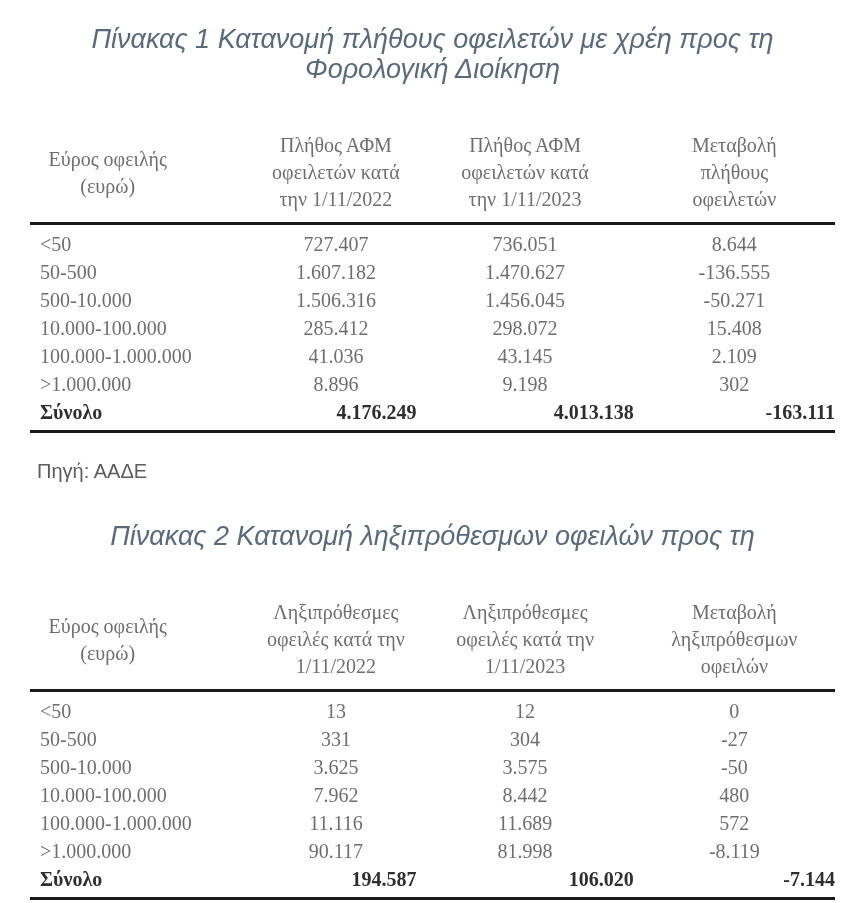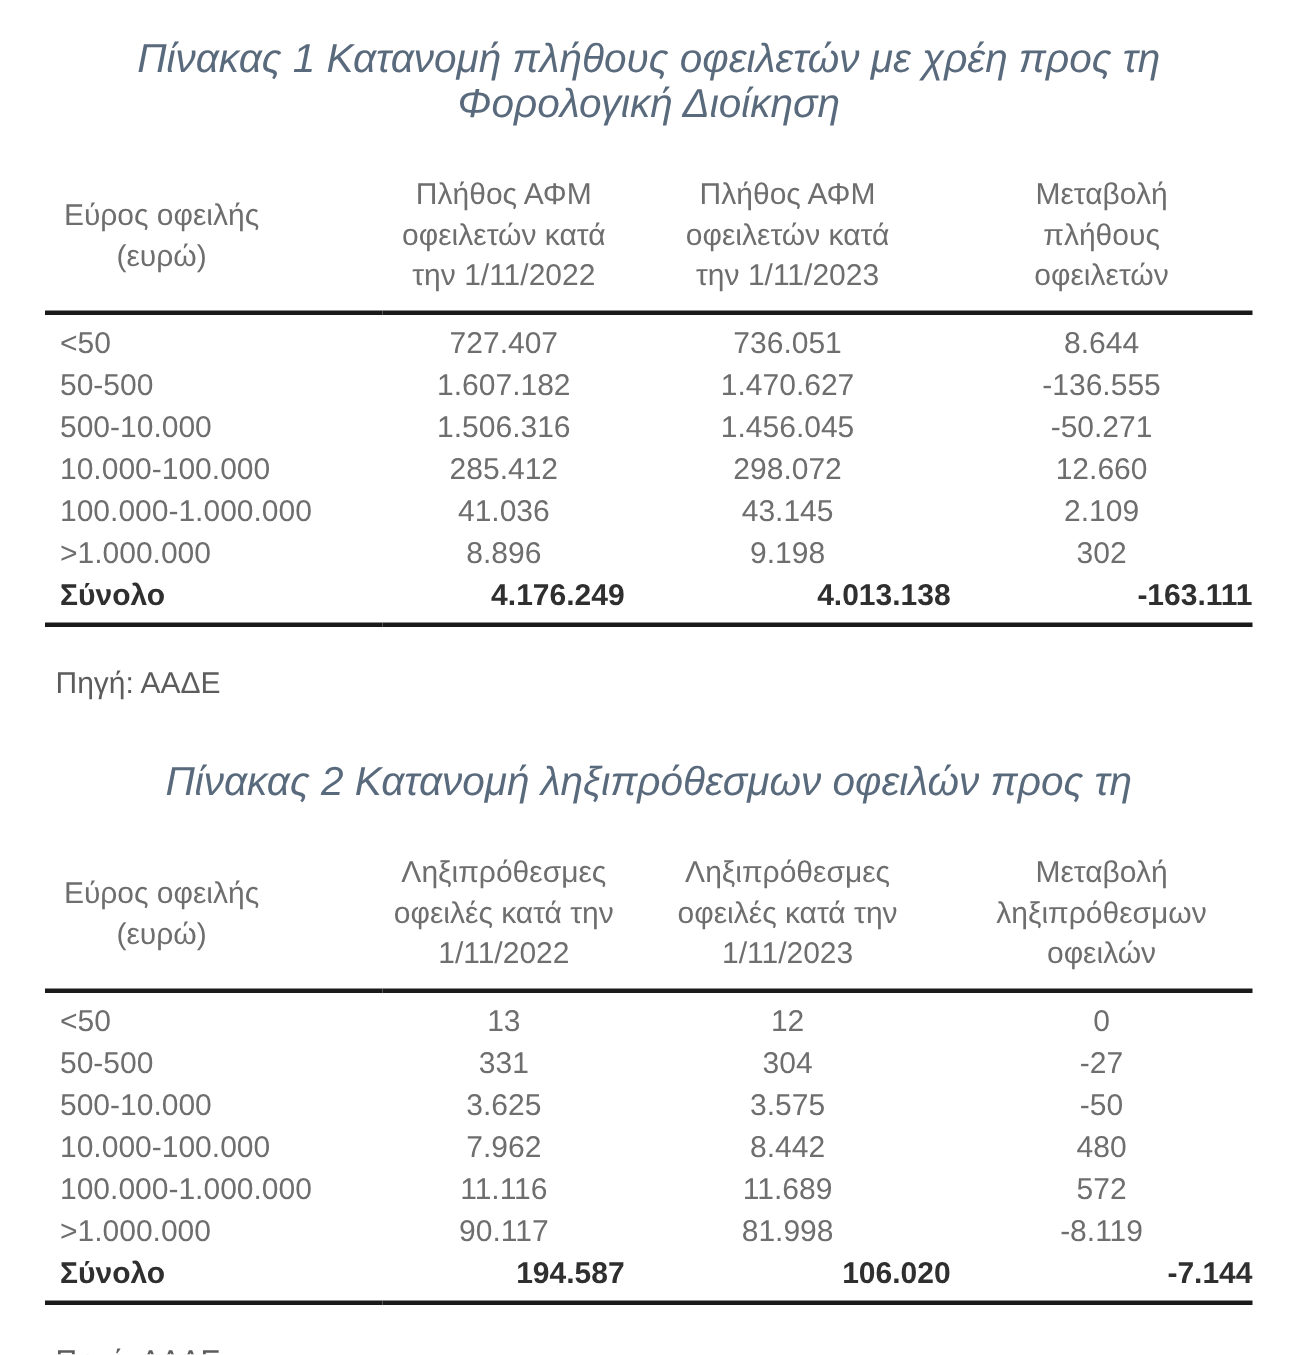--- a/index.html
+++ b/index.html
@@ -29,21 +29,22 @@
     font-weight: 400;
     font-size: 27px;
     line-height: 30px;
     color: var(--title-color);
   }
   .table-title .tl { display: block; }
   table.data-table {
     width: 100%;
     border-collapse: collapse;
     table-layout: fixed;
-    margin-top: 33px;
+    margin-top: 48px;
+    font-family: Liberation Serif, serif;
   }
   col.c-range  { width: 28%; }
   col.c-y2022  { width: 20%; }
   col.c-y2023  { width: 27%; }
   col.c-change { width: 25%; }
   thead th {
     font-weight: 400;
     font-size: 20px;
     line-height: 27px;
     color: var(--text-color);
@@ -132,21 +133,21 @@
           <tr>
             <td class="c0">500-10.000</td>
             <td>1.506.316</td>
             <td>1.456.045</td>
             <td>-50.271</td>
           </tr>
           <tr>
             <td class="c0">10.000-100.000</td>
             <td>285.412</td>
             <td>298.072</td>
-            <td>12.660</td>
+            <td>15.408</td>
           </tr>
           <tr>
             <td class="c0">100.000-1.000.000</td>
             <td>41.036</td>
             <td>43.145</td>
             <td>2.109</td>
           </tr>
           <tr>
             <td class="c0">&gt;1.000.000</td>
             <td>8.896</td>

